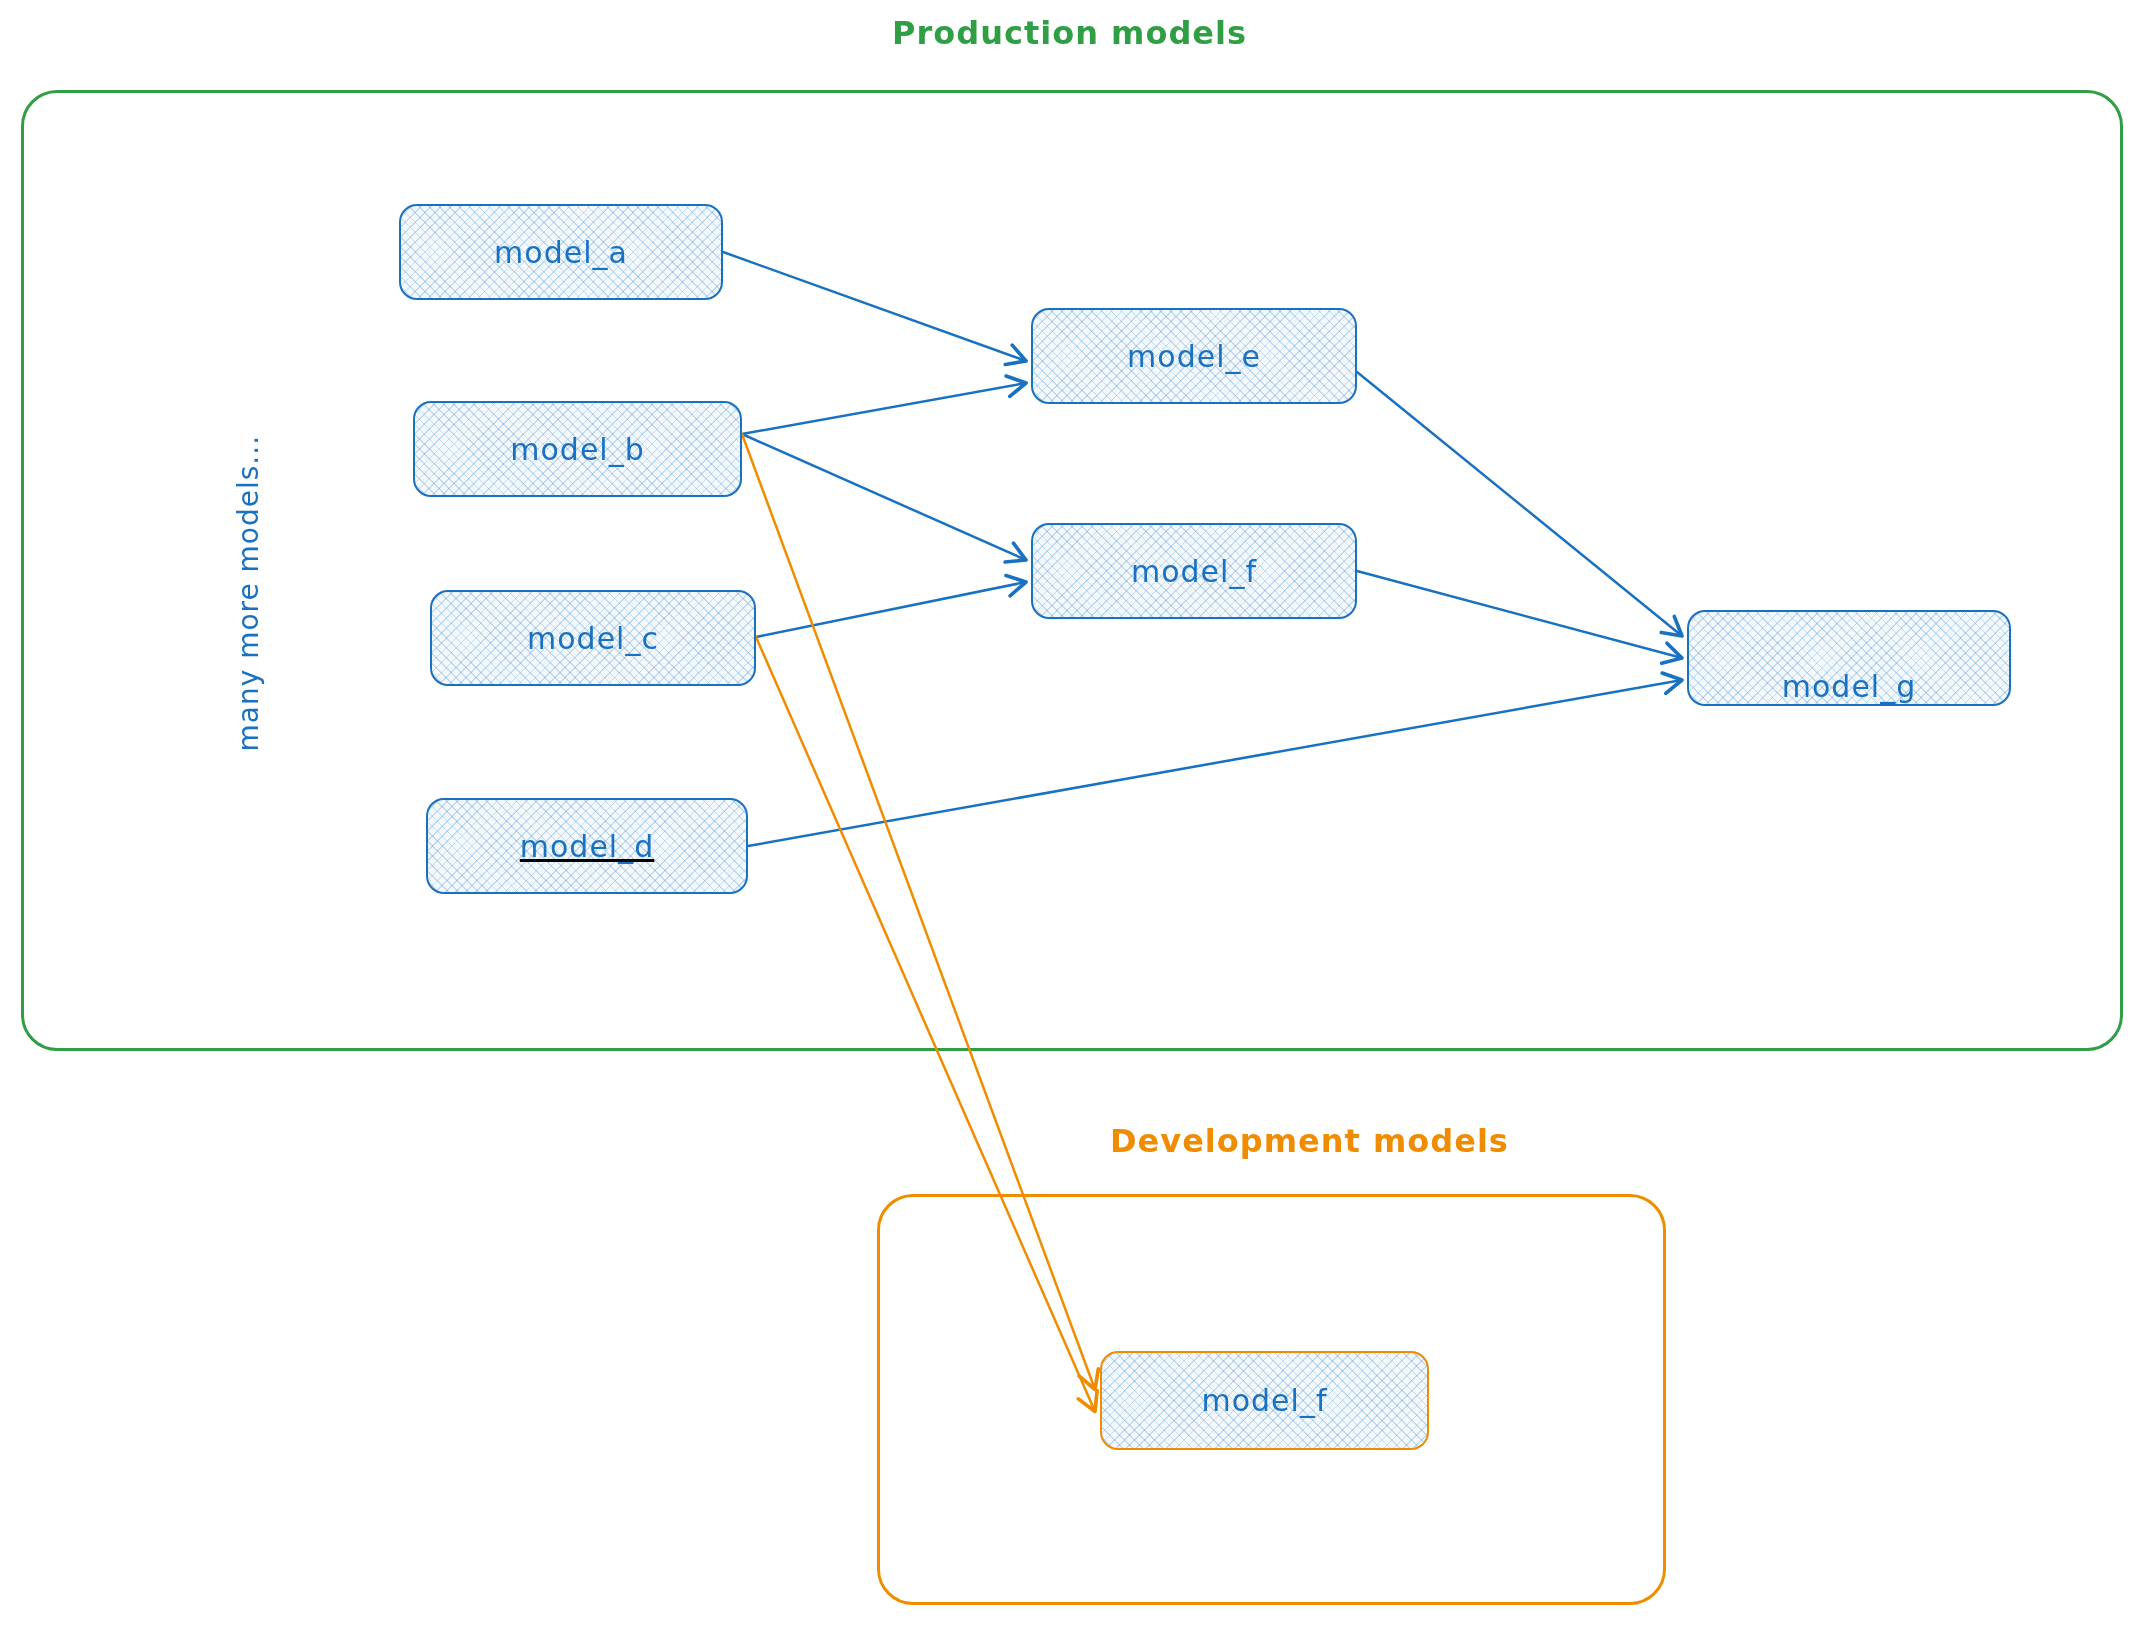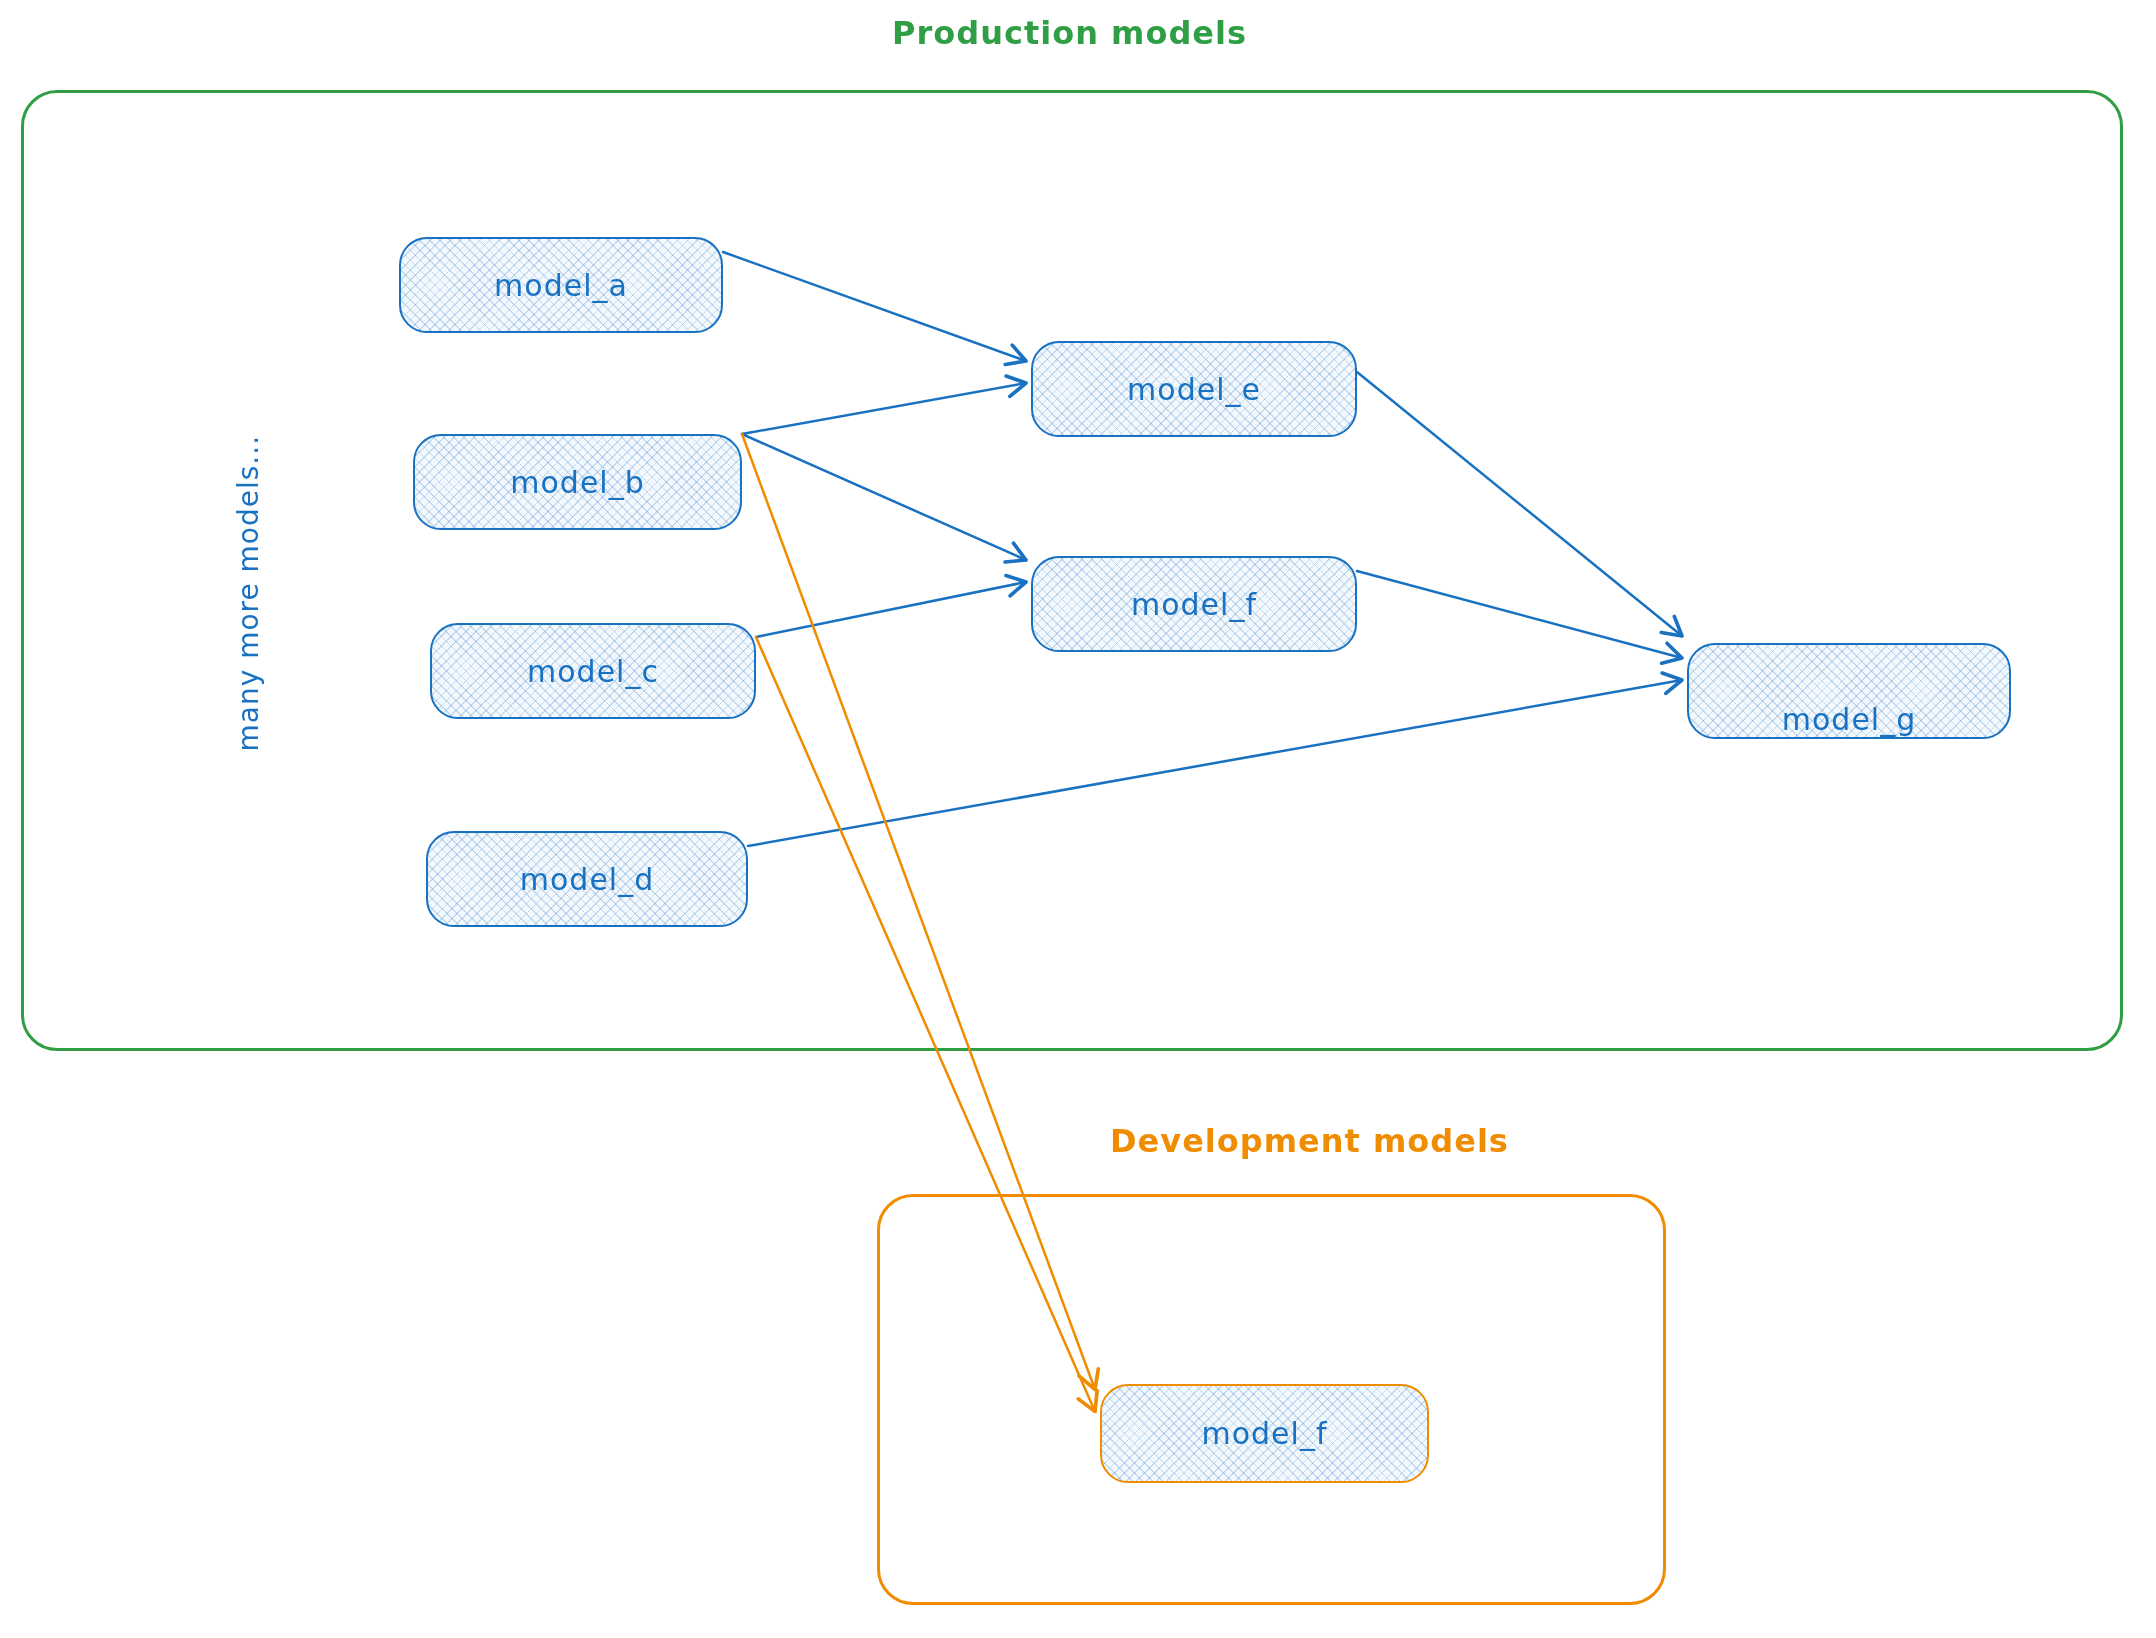--- a/index.html
+++ b/index.html
@@ -43,29 +43,28 @@
     color: #1971c2;
     font-size: 28px;
     letter-spacing: 1px;
     z-index: 2;
     white-space: nowrap;
   }
   .node {
     position: absolute;
     z-index: 10;
     border: 2.5px solid #1971c2;
-    border-radius: 28px;
+    border-radius: 18px;
     display: flex;
     align-items: center;
     justify-content: center;
     background-color: #f3f8fd;
     background-image:
       repeating-linear-gradient(45deg, rgba(25,113,194,0.22) 0px, rgba(25,113,194,0.22) 1.2px, transparent 1.2px, transparent 7px),
       repeating-linear-gradient(135deg, rgba(25,113,194,0.22) 0px, rgba(25,113,194,0.22) 1.2px, transparent 1.2px, transparent 7px);
-    margin-top: 33px;
   }
   .node.dev { border-color: #f08c00; }
   .node-label {
     color: #1971c2;
     font-size: 30px;
     letter-spacing: 1px;
   }
   #edge-layer {
     position: absolute;
     left: 0; top: 0;
@@ -114,21 +113,21 @@
   </div>
 
   <div class="node" style="left:413px; top:401px; width:325px; height:92px;">
     <span class="node-label">model_b</span>
   </div>
 
   <div class="node" style="left:430px; top:590px; width:322px; height:92px;">
     <span class="node-label">model_c</span>
   </div>
 
-  <div class="node" style="left:426px; top:798px; width:318px; height:92px;">
+  <div class="node" style="left:426px; top:798px; width:318px; height:92px;text-decoration:underline;">
     <span class="node-label">model_d</span>
   </div>
 
   <div class="node" style="left:1031px; top:308px; width:322px; height:92px;">
     <span class="node-label">model_e</span>
   </div>
 
   <div class="node" style="left:1031px; top:523px; width:322px; height:92px;">
     <span class="node-label">model_f</span>
   </div>

